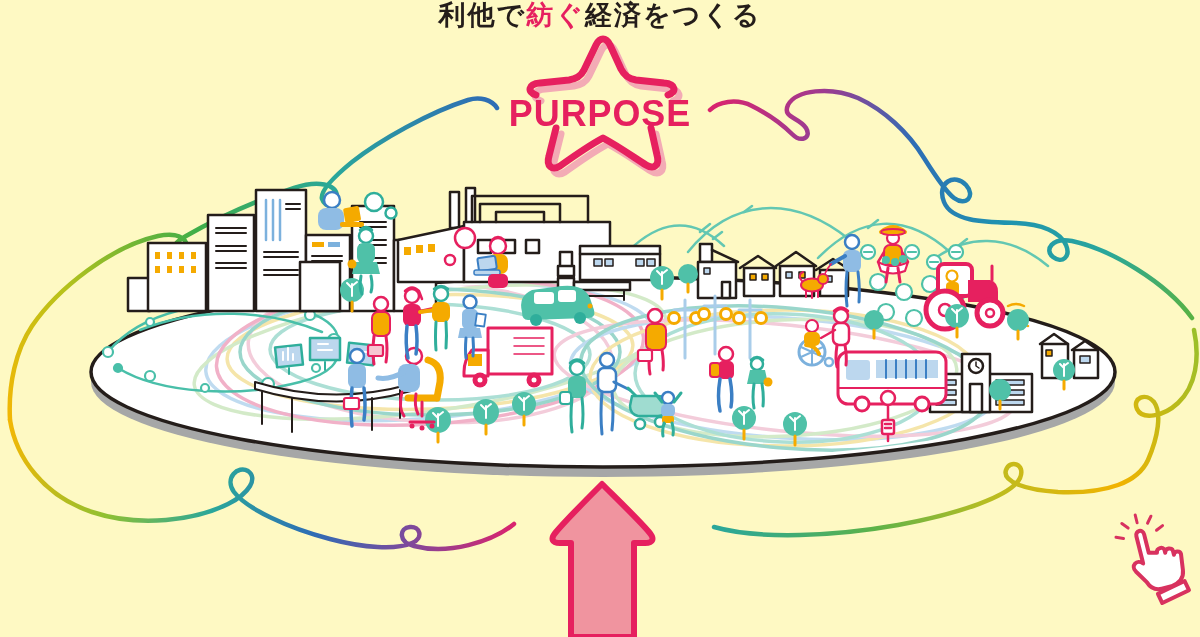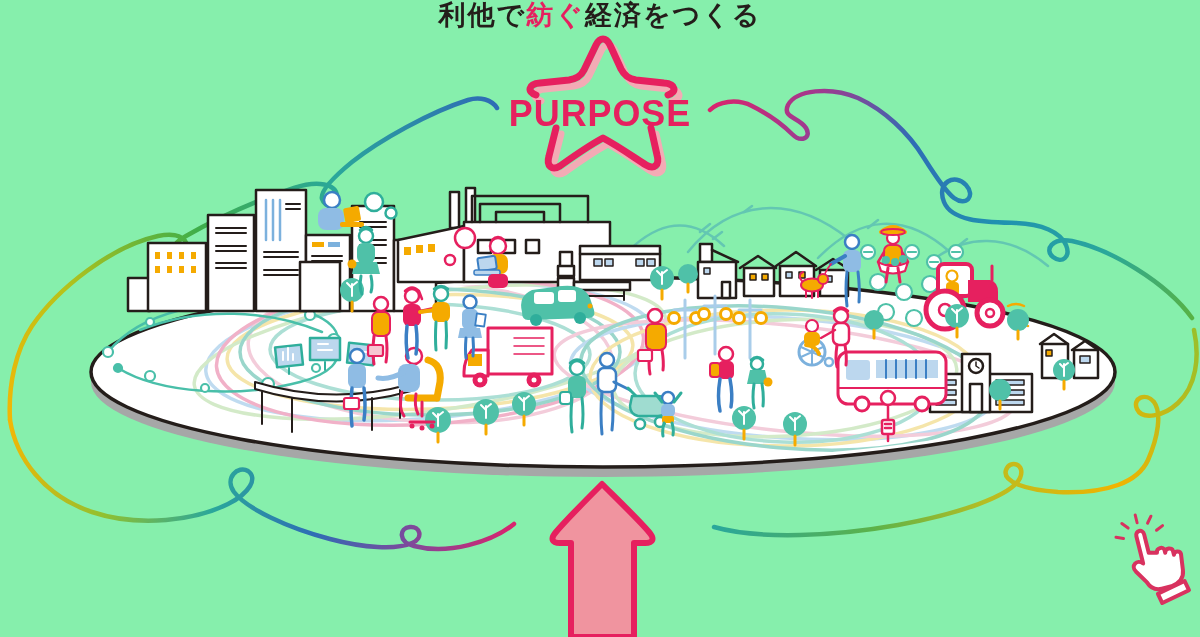--- a/index.html
+++ b/index.html
@@ -1,16 +1,16 @@
 <!DOCTYPE html>
 <html><head>
 <meta charset="utf-8">
 <style>
   html,body{margin:0;padding:0;background:#ffffff;}
-  .stage{position:relative;width:1200px;height:637px;background:#86efac;overflow:hidden;
+  .stage{position:relative;width:1200px;height:637px;background:#fef9c3;overflow:hidden;
          font-family:"Liberation Sans",sans-serif;}
   .scene-svg{position:absolute;inset:0;}
   .title{position:absolute;top:0px;left:0;width:100%;text-align:center;
          font-size:27px;font-weight:bold;letter-spacing:2px;color:#241d1a;line-height:1.15;}
   .title .hl{color:#e6205f;}
   .purpose{position:absolute;top:93px;left:0;width:100%;text-align:center;
            font-size:37px;font-weight:800;letter-spacing:1px;color:#e6205f;
            transform:scaleX(.97);}
 </style>
 </head>

